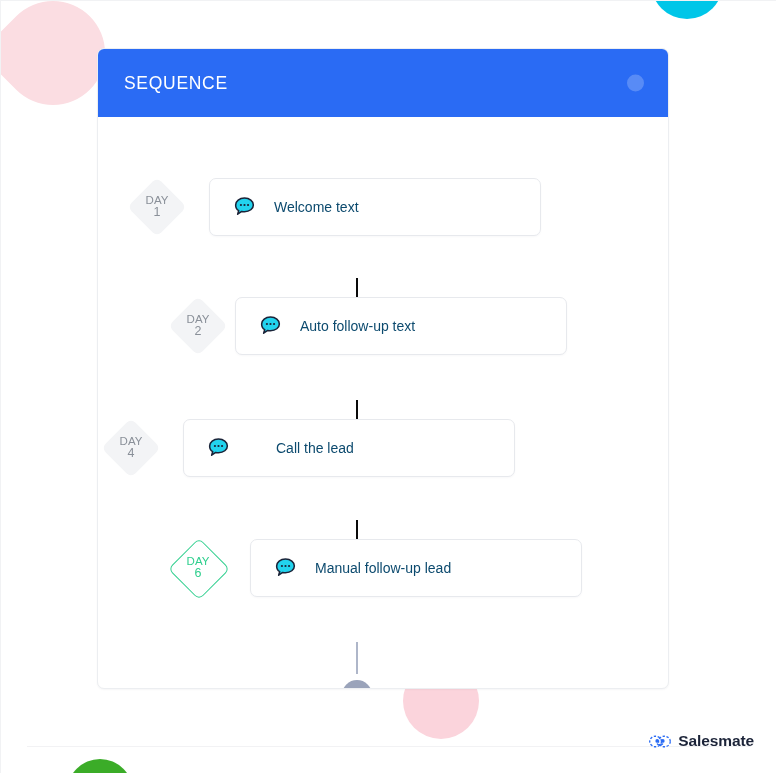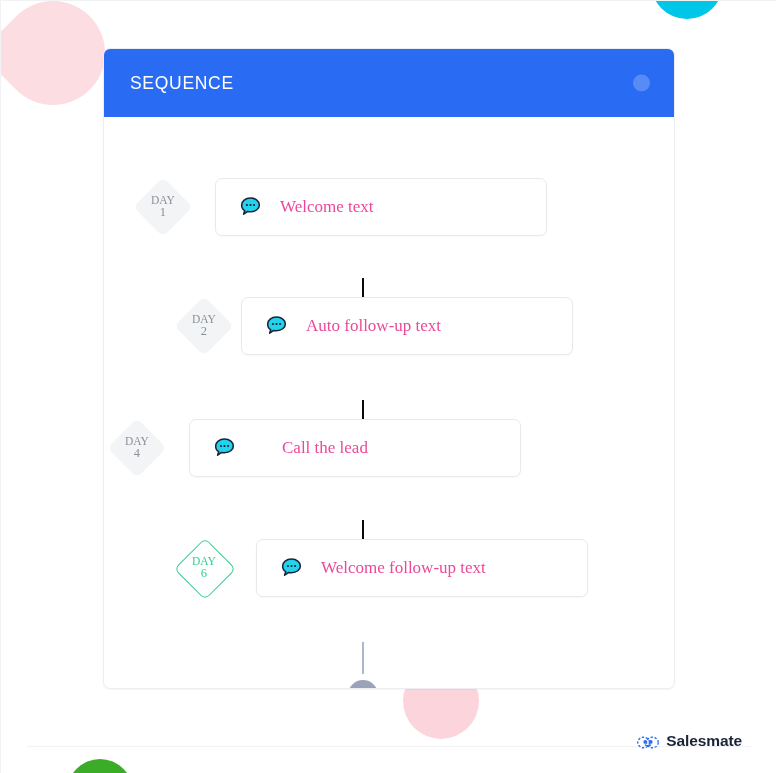--- a/index.html
+++ b/index.html
@@ -50,21 +50,21 @@
   }
   #blob-green-bottom {
     width: 66px; height: 66px;
     left: 66px; top: 758px;
     background: #3bac28;
   }
 
   
   #sequence-card {
     position: absolute;
-    left: 102px; top: 47px;
+    left: 96px; top: 47px;
     width: 572px;
     height: 641px;
     background: #ffffff;
     border: 1px solid #eceef1;
     border-radius: 7px;
     box-sizing: border-box;
     box-shadow: 0 1px 2px rgba(20,30,60,0.04);
     overflow: hidden;
   }
 
@@ -89,21 +89,20 @@
     top: 50%;
     transform: translateY(-50%);
     width: 17px; height: 17px;
     border-radius: 50%;
     background: rgba(255,255,255,0.22);
   }
 
   #sequence-body {
     position: relative;
     height: 416px;
-    font-family: Liberation Serif, serif;
   }
 
   
   .stage-row {
     position: absolute;
     display: flex;
     align-items: center;
     height: 62px;
   }
   .stage-row.row0 { left: 30px;  top: 59px; }
@@ -153,22 +152,22 @@
     align-items: center;
     padding: 0 22px;
     box-shadow: 0 1px 2px rgba(20,30,60,0.03);
   }
   .stage-row.row0 .stage-box { width: 332px; margin-left: 23px; }
   .stage-row.row1 .stage-box { width: 332px; margin-left: 8px; }
   .stage-row.row2 .stage-box { width: 332px; margin-left: 23px; gap: 28px; }
   .stage-row.row3 .stage-box { width: 332px; margin-left: 23px; }
 
   .stage-label {
-    color: #ec4899;
-    font-size: 17px;
+    color: #0c4a6e;
+    font-size: 14px;
     margin-left: 17px;
     white-space: nowrap;
   }
 
   .bubble-icon { flex: 0 0 auto; display: block; }
 
   
   .connector {
     position: absolute;
     left: 252px;
@@ -230,23 +229,23 @@
 
   
   #footer-divider {
     position: absolute;
     left: 26px; top: 745px;
     width: 724px; height: 1px;
     background: #f2f2f4;
   }
   #brand-lockup {
     position: absolute;
-    right: 34px; top: 731px;
-    display: flex;
-    align-items: flex-end;
+    right: 22px; top: 731px;
+    display: flex;
+    align-items: center;
     gap: 7px;
   }
   #brand-name {
     font-size: 15.5px;
     color: #1b2338;
     font-weight: 700;
     letter-spacing: -0.1px;
   }
 </style>
 </head>
@@ -349,21 +348,21 @@
             <span class="day-num">6</span>
           </div>
         </div>
         <div class="stage-box">
           <svg class="bubble-icon" width="25" height="25" viewBox="0 0 26 26">
             <path d="M13 3.2c5.3 0 9.2 3.1 9.2 7.1s-3.9 7.1-9.2 7.1c-1 0-2-0.1-2.9-0.3l-4.2 2.9 1.1-3.8C4.7 15 3.8 13.2 3.8 10.3c0-4 3.9-7.1 9.2-7.1z" fill="#22d3ee" stroke="#1b2338" stroke-width="1.6" stroke-linejoin="round"></path>
             <circle cx="9.3" cy="10.4" r="1.15" fill="#1b2338"></circle>
             <circle cx="13" cy="10.4" r="1.15" fill="#1b2338"></circle>
             <circle cx="16.7" cy="10.4" r="1.15" fill="#1b2338"></circle>
           </svg>
-          <span class="stage-label">Welcome follow-up text</span>
+          <span class="stage-label">Manual follow-up lead</span>
         </div>
       </div>
 
       <div id="add-stage-block">
         <div id="add-stage-line"></div>
         <div id="add-stage-button">
 
           <span class="plus-v"></span>
         </div>
 

